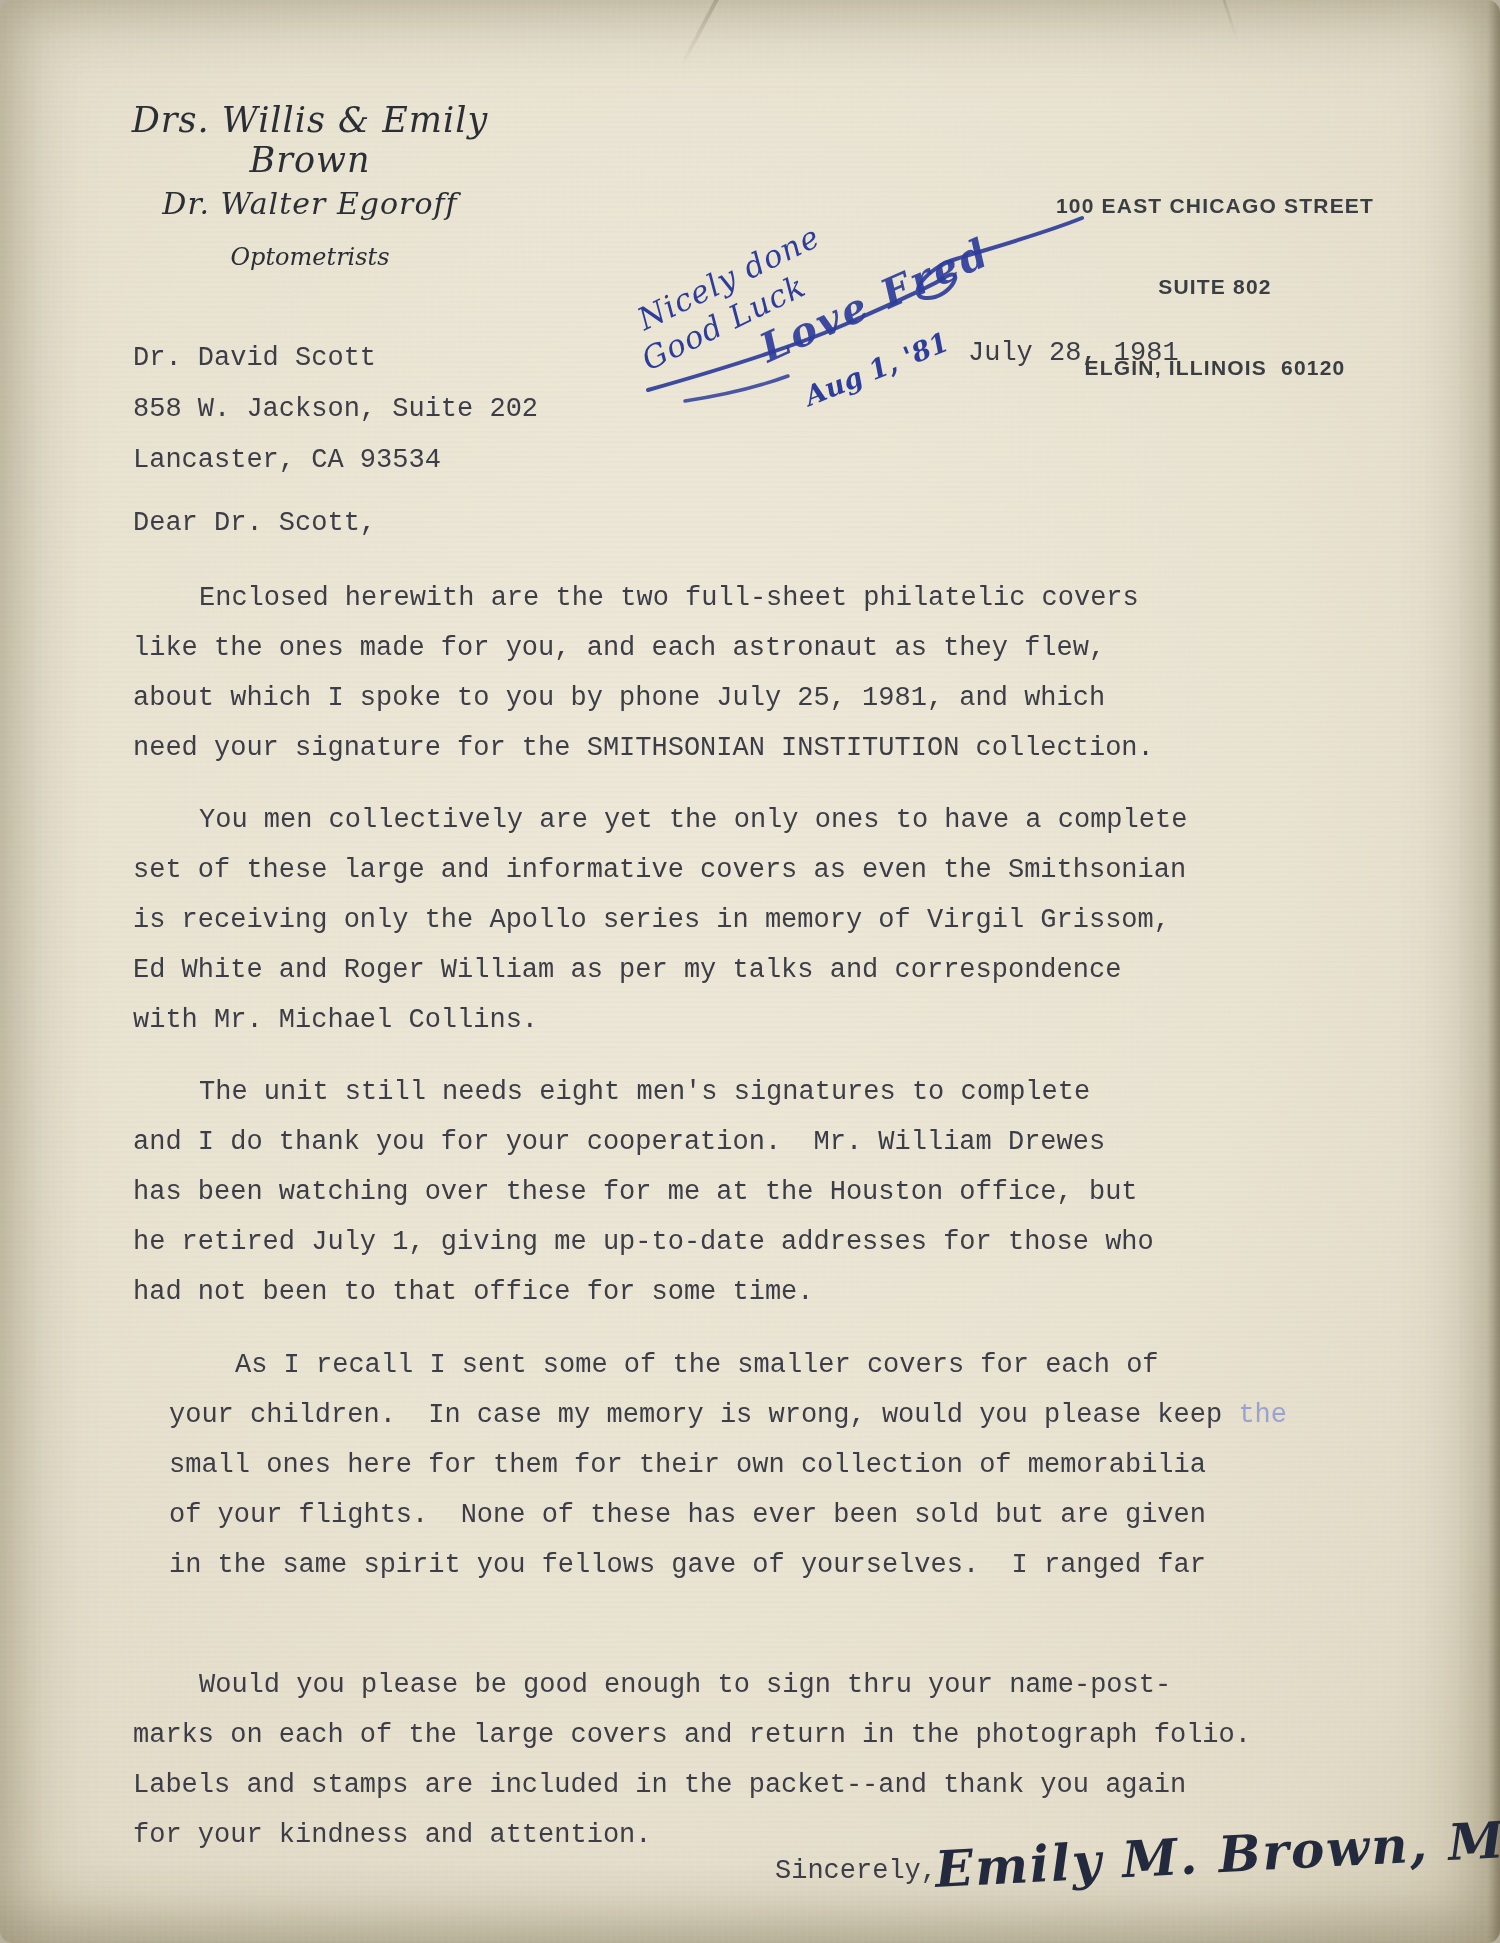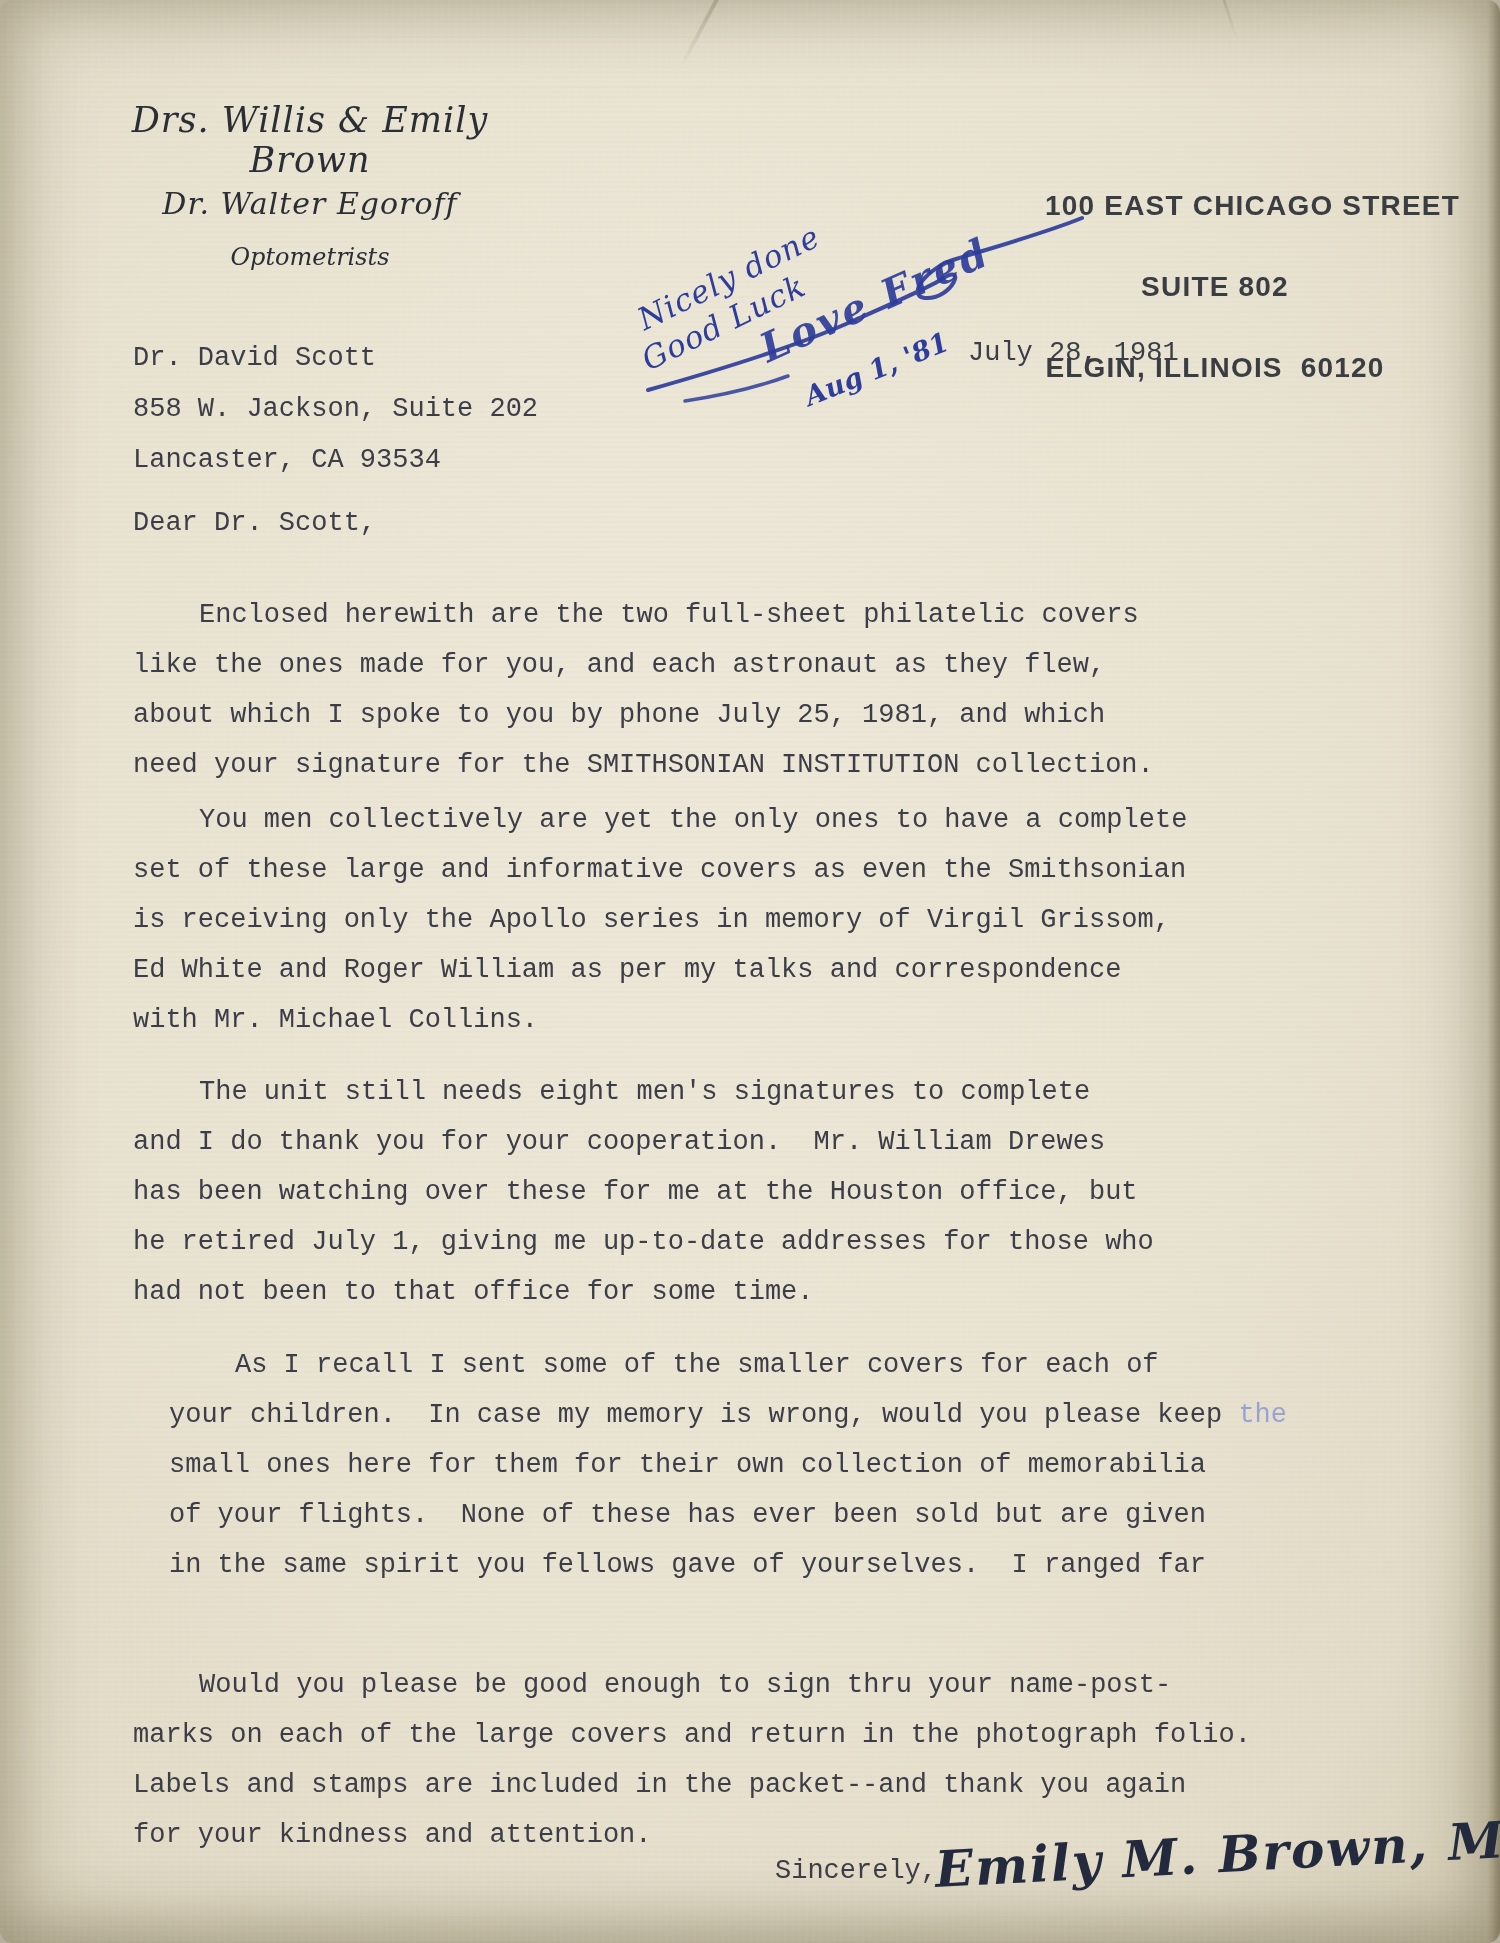--- a/index.html
+++ b/index.html
@@ -47,29 +47,29 @@
     text-align:center;color:#2b2e35;
     font-family:"DejaVu Serif", serif;font-style:italic;
   }
   .lh-left .n1{font-size:35px;letter-spacing:1px;}
   .lh-left .n2{font-size:30px;margin-top:6px;letter-spacing:1px;}
   .lh-left .n3{font-size:24px;margin-top:22px;}
   .lh-right{
     position:absolute;left:1045px;top:138px;width:340px;
     text-align:center;color:#3a3d42;
     font-family:"Liberation Sans", sans-serif;font-weight:bold;
-    font-size:28px;line-height:27px;letter-spacing:1.2px;white-space:pre;
+    font-size:21px;line-height:27px;letter-spacing:1.2px;white-space:pre;
   }
   
   .typed{font-size:27px;color:#3c3d46;}
   .date-line{position:absolute;left:968px;top:338px;}
   .recipient{position:absolute;left:133px;top:333px;line-height:51px;}
   .salutation{position:absolute;left:133px;top:508px;}
   .para{position:absolute;left:133px;line-height:50px;}
-  .p1{top:590px;} .p2{top:795px;} .p3{top:1067px;} .p4{top:1340px;margin-left:36px;} .p5{top:1660px;}
+  .p1{top:573px;} .p2{top:795px;} .p3{top:1067px;} .p4{top:1340px;margin-left:36px;} .p5{top:1660px;}
   .indent{padding-left:66px;}
   .faded{color:#9aa2d2;}
   .closing-label{position:absolute;left:775px;top:1856px;}
   
   .ink{color:#2e3d9b;font-family:"DejaVu Serif", serif;font-style:italic;}
   .note{
     position:absolute;left:648px;top:300px;
     transform:rotate(-26deg);transform-origin:left center;
     font-size:31px;line-height:38px;letter-spacing:1px;
   }

